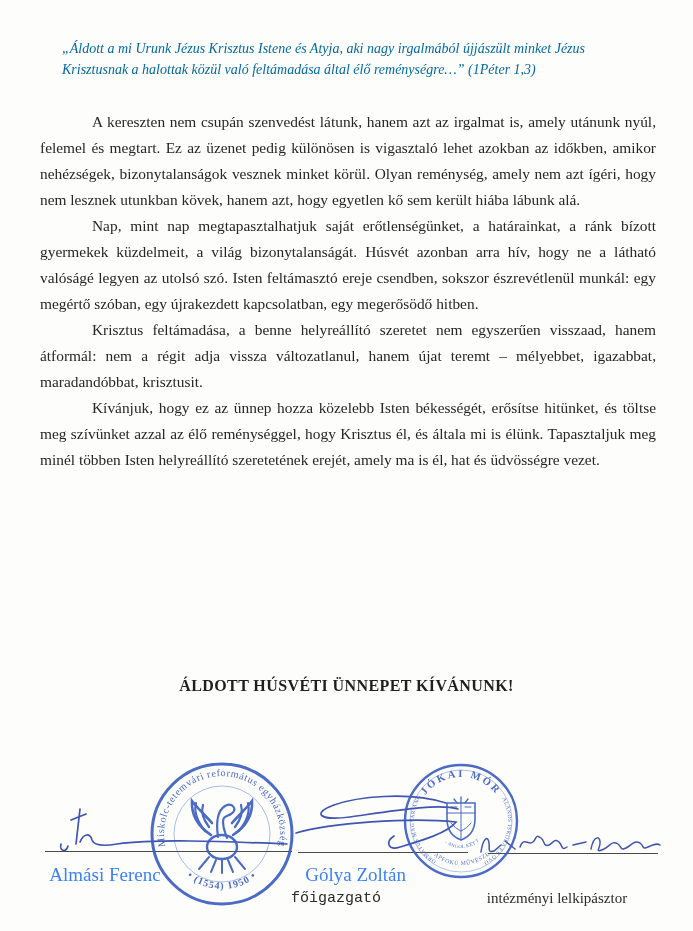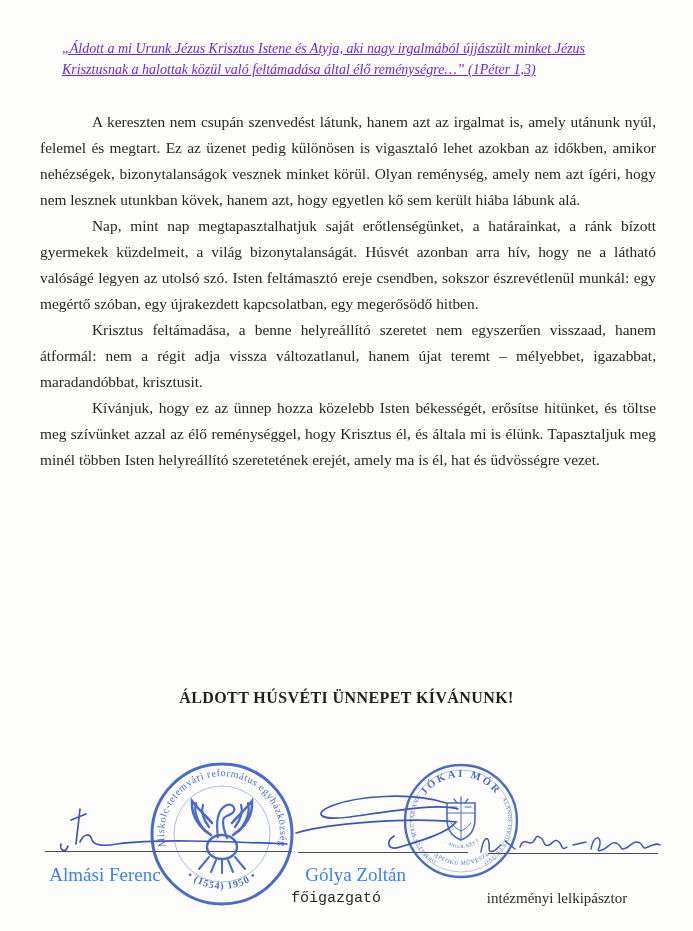--- a/index.html
+++ b/index.html
@@ -8,32 +8,31 @@
     width:693px; height:931px;
     margin:0 auto;
     background:#fdfdfc;
     font-family:"Liberation Serif", serif;
     color:#262626;
     overflow:hidden;
     box-shadow:0 0 6px rgba(0,0,0,.25);
   }
   .quote {
     position:absolute; left:62px; top:38px; width:582px;
-    font-style:italic; font-size:14px; line-height:21px; color:#6d28d9;text-decoration:underline;
+    font-style:italic; font-size:14px; line-height:21px; color:#0369a1;
   }
   .body-text {
     position:absolute; left:40px; top:109px; width:616px;
     font-size:15.4px; line-height:26px; text-align:justify;
   }
   .body-text p { margin:0; text-indent:52px; }
   .heading {
     position:absolute; left:0; top:677px; width:693px;
     text-align:center; font-weight:bold; font-size:16px; letter-spacing:.4px;
     color:#1f1f1f;
-    margin-top:12px;
   }
   .sig-line { position:absolute; height:0; border-top:1.2px solid #4a4a4a; }
   .sig-line-1 { left:45px;  top:851px; width:247px; }
   .sig-line-2 { left:298px; top:852px; width:170px; }
   .sig-line-3 { left:488px; top:853px; width:170px; }
   .sig-name  { position:absolute; font-size:19px; text-align:center; color:#3b82f6; }
   .sig-title { position:absolute; font-size:15px; text-align:center; color:#2b2b2b; }
   .sn-1 { left:40px;  top:864px; width:130px; }
   .st-1 { left:28px;  top:908px; width:154px;margin-top:40px; }
   .sn-2 { left:266px; top:864px; width:140px;text-align:right; }

